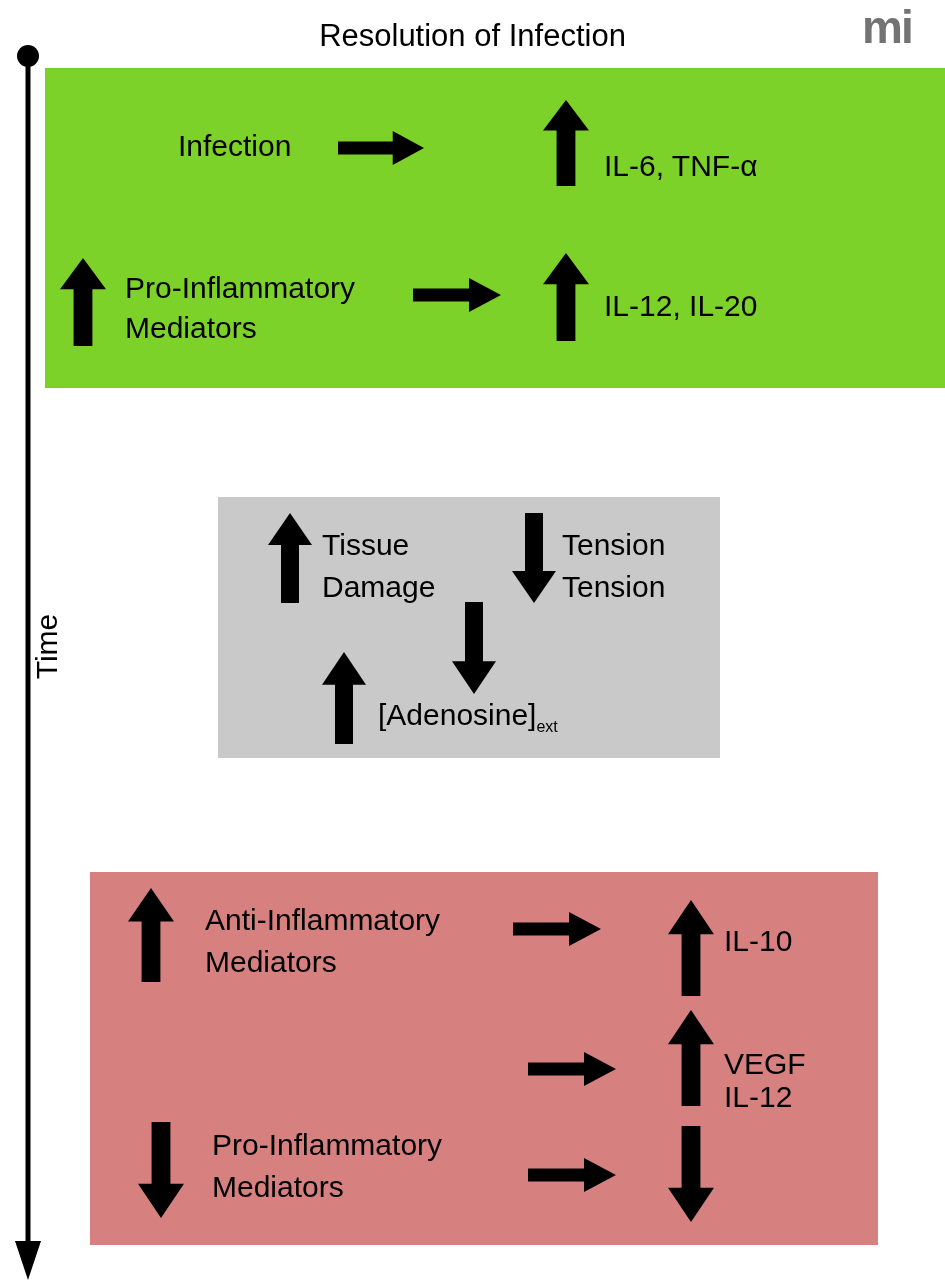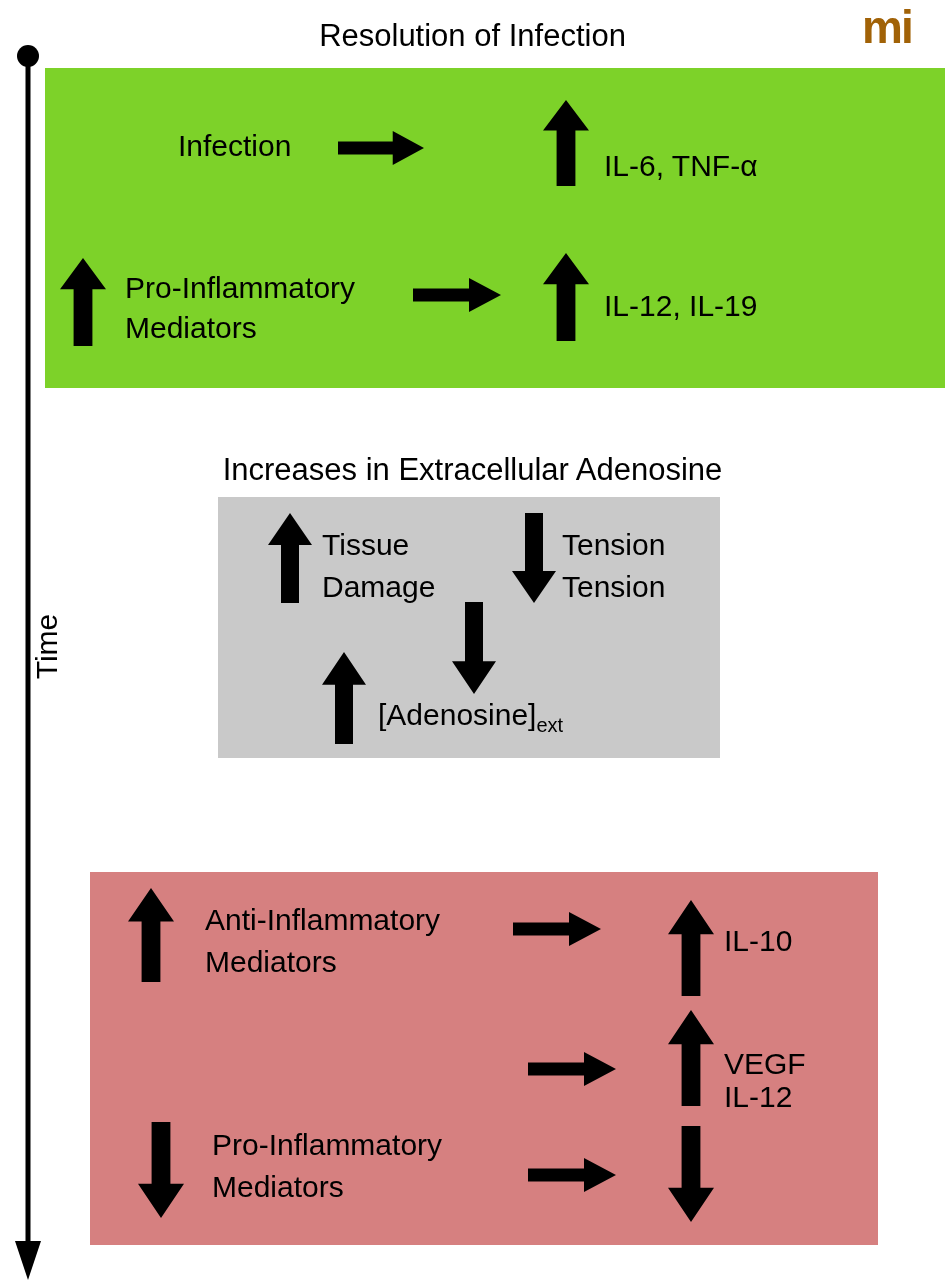--- a/index.html
+++ b/index.html
@@ -49,24 +49,24 @@
     transform: rotate(-90deg);
   }
 
   .logo {
     position: absolute;
     left: 862px;
     top: 0px;
     font-size: 46px;
     font-weight: bold;
     letter-spacing: -2px;
-    color: #a16207;
+    color: #737373;
   }
 
-  sub.small { font-size: 20px; }
+  sub.small { font-size: 16px; }
 </style>
 </head>
 <body>
 
 <div class="canvas">
 
   <svg style="position:absolute; left:6px; top:44px; width:44px; height:1236px;" viewBox="0 0 44 1236">
     <circle cx="22" cy="12" r="11" fill="#000"></circle>
     <line x1="22" y1="12" x2="22" y2="1198" stroke="#000" stroke-width="5"></line>
     <polygon points="22,1236 9,1197 35,1197" fill="#000"></polygon>
@@ -101,23 +101,22 @@
   <span class="arrow" style="left:413px; top:278px; width:88px; height:34px;">
     <svg viewBox="0 0 88 36" preserveAspectRatio="none">
         <polygon points="88,18 56,0 56,11 0,11 0,25 56,25 56,36" fill="#000"></polygon>
       </svg>
   </span>
   <span class="arrow" style="left:543px; top:253px; width:46px; height:88px;">
     <svg viewBox="0 0 44 90" preserveAspectRatio="none">
         <polygon points="22,0 44,32 31,32 31,90 13,90 13,32 0,32" fill="#000"></polygon>
       </svg>
   </span>
-  <div class="txt" style="left:604px; top:289px;">IL-12, IL-19</div>
+  <div class="txt" style="left:604px; top:289px;">IL-12, IL-20</div>
 
-  <div class="title" style="top:452px;">Increases in Extracellular Adenosine</div>
   <div class="box box-gray" style="left:218px; top:497px; width:502px; height:261px;"></div>
 
   <span class="arrow" style="left:268px; top:513px; width:44px; height:90px;">
     <svg viewBox="0 0 44 90" preserveAspectRatio="none">
         <polygon points="22,0 44,32 31,32 31,90 13,90 13,32 0,32" fill="#000"></polygon>
       </svg>
   </span>
   <div class="txt" style="left:322px; top:528px;">Tissue</div>
   <div class="txt" style="left:322px; top:570px;">Damage</div>
 

